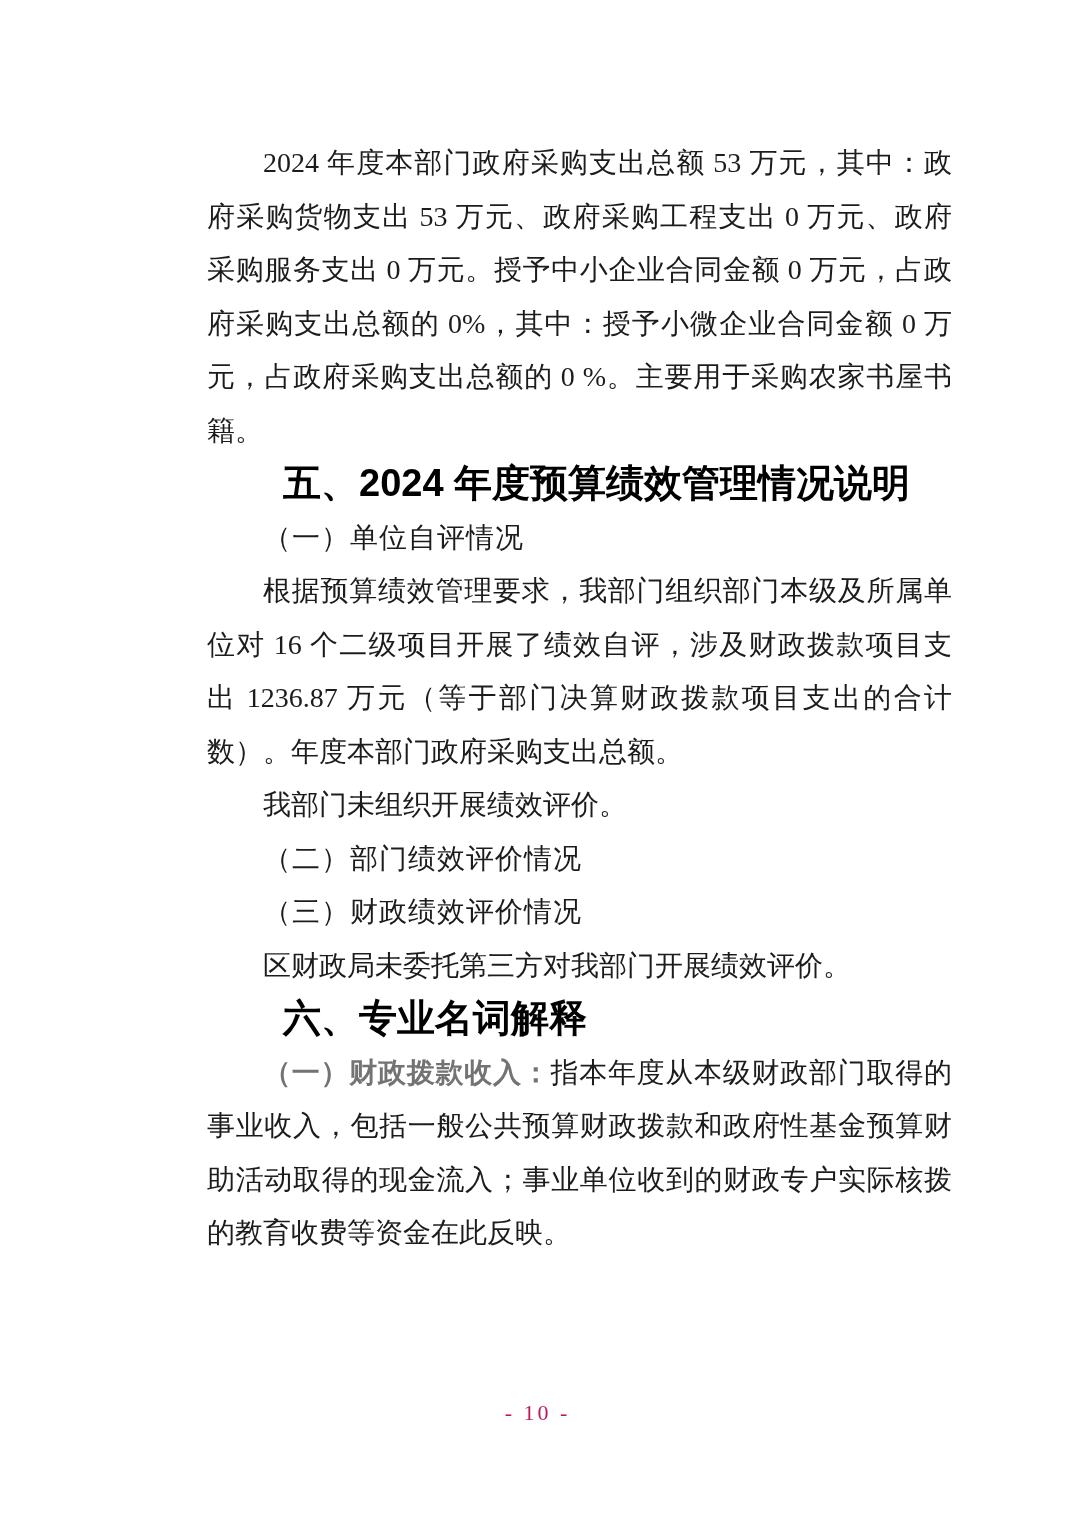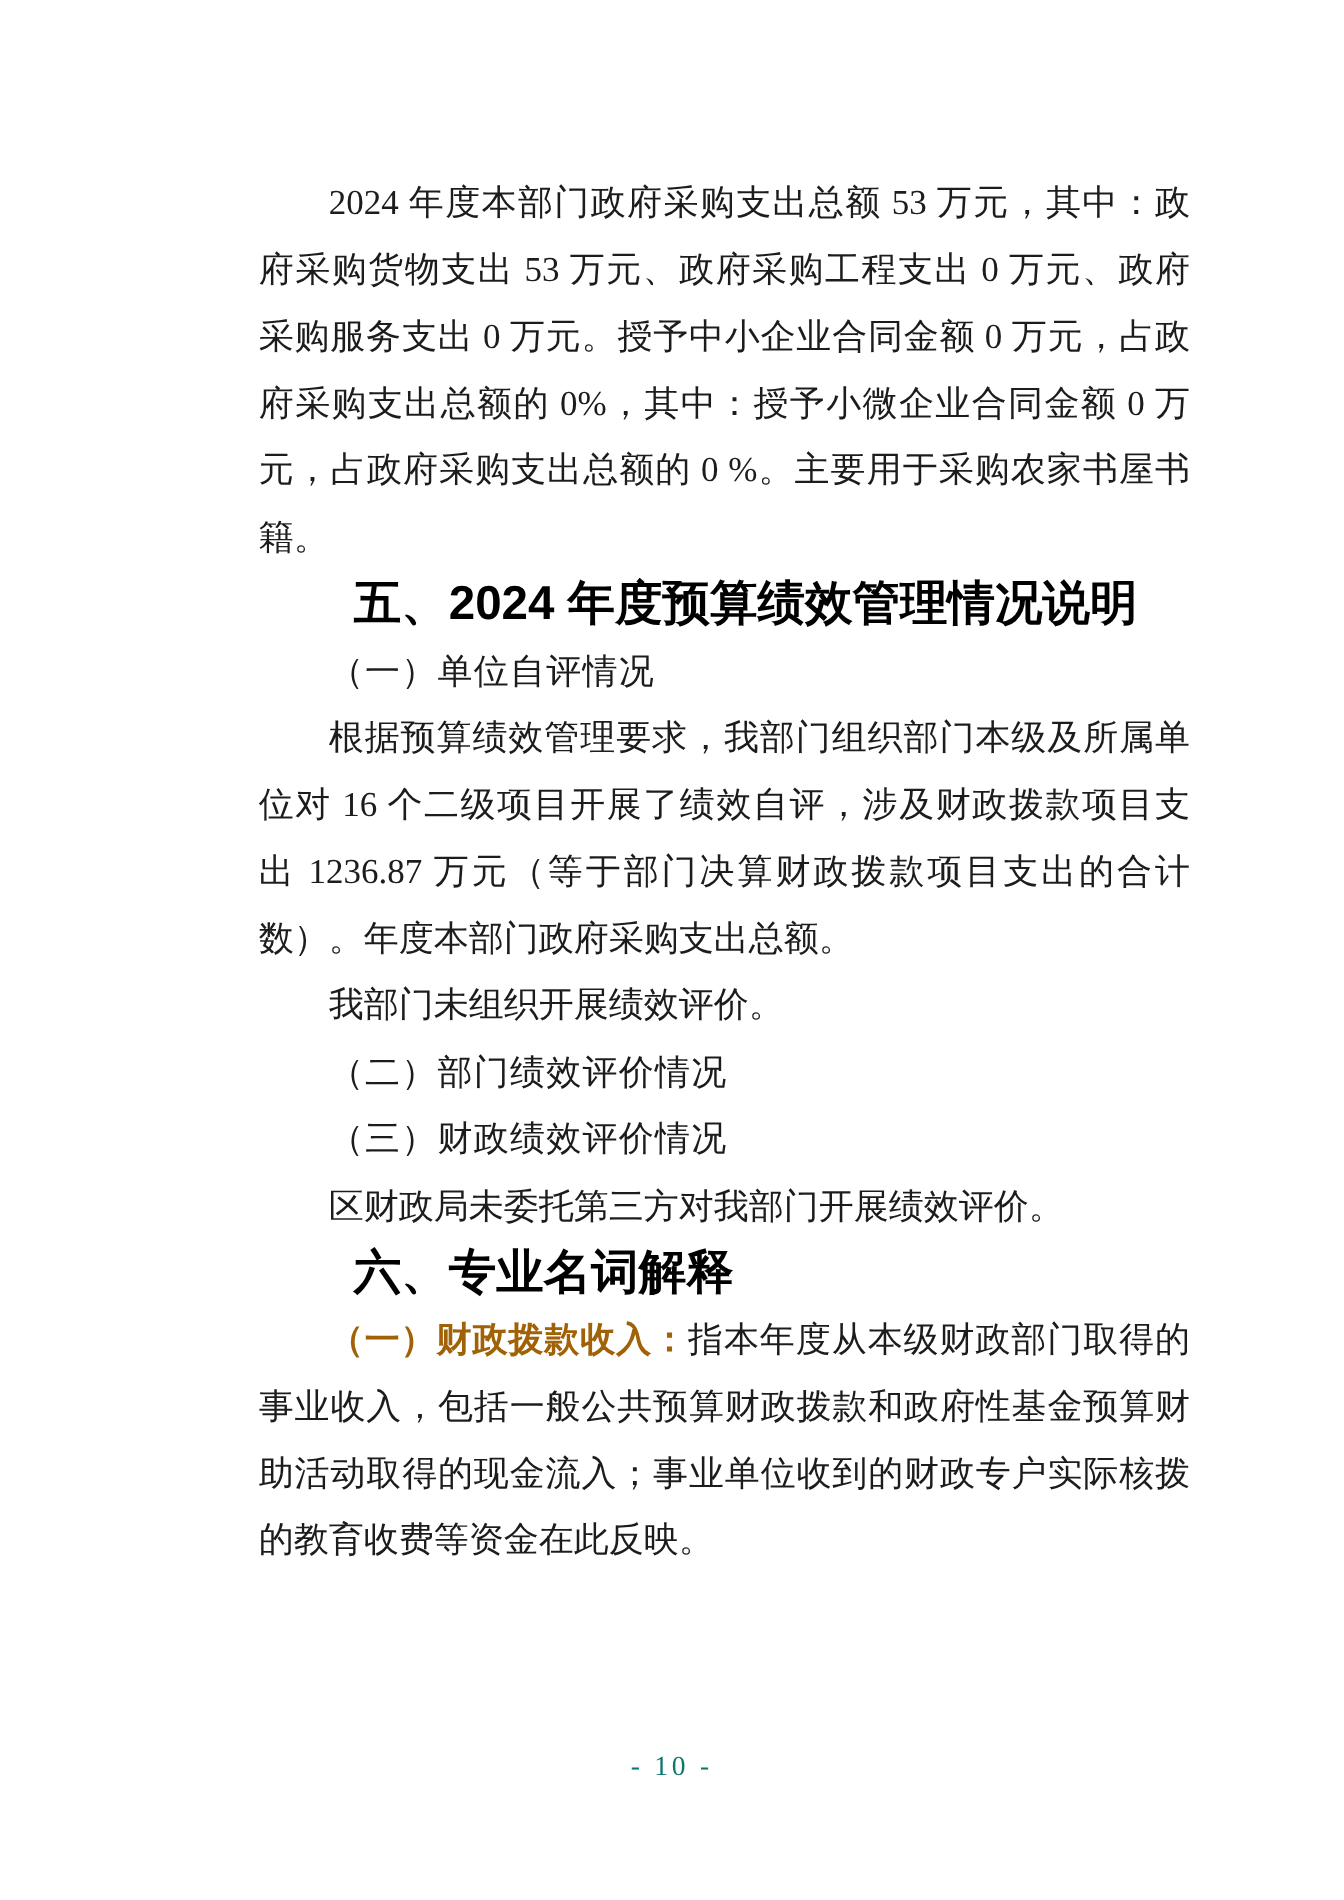--- a/index.html
+++ b/index.html
@@ -40,32 +40,32 @@
     font-family: "Liberation Sans", "DejaVu Sans", sans-serif;
     font-weight: 700;
     font-size: 38px;
     color: #000000;
   }
   .line.sub {
     letter-spacing: 1px;
   }
   .seg-b {
     font-weight: 700;
-    color: #a16207;
+    color: #737373;
   }
   .page-number {
     position: absolute;
     top: 1400px;
     left: 0;
     width: 100%;
     text-align: center;
     font-family: "Liberation Serif", "DejaVu Serif", serif;
     font-size: 22px;
     letter-spacing: 3px;
-    color: #0f766e;
+    color: #be185d;
   }
 </style>
 </head>
 <body>
 
 <div class="page">
   <div class="content">
       <div class="line body indent just"><span>2024 年度本部门政府采购支出总额 53 万元，其中：政</span></div>
       <div class="line body just"><span>府采购货物支出 53 万元、政府采购工程支出 0 万元、政府</span></div>
       <div class="line body just"><span>采购服务支出 0 万元。授予中小企业合同金额 0 万元，占政</span></div>

